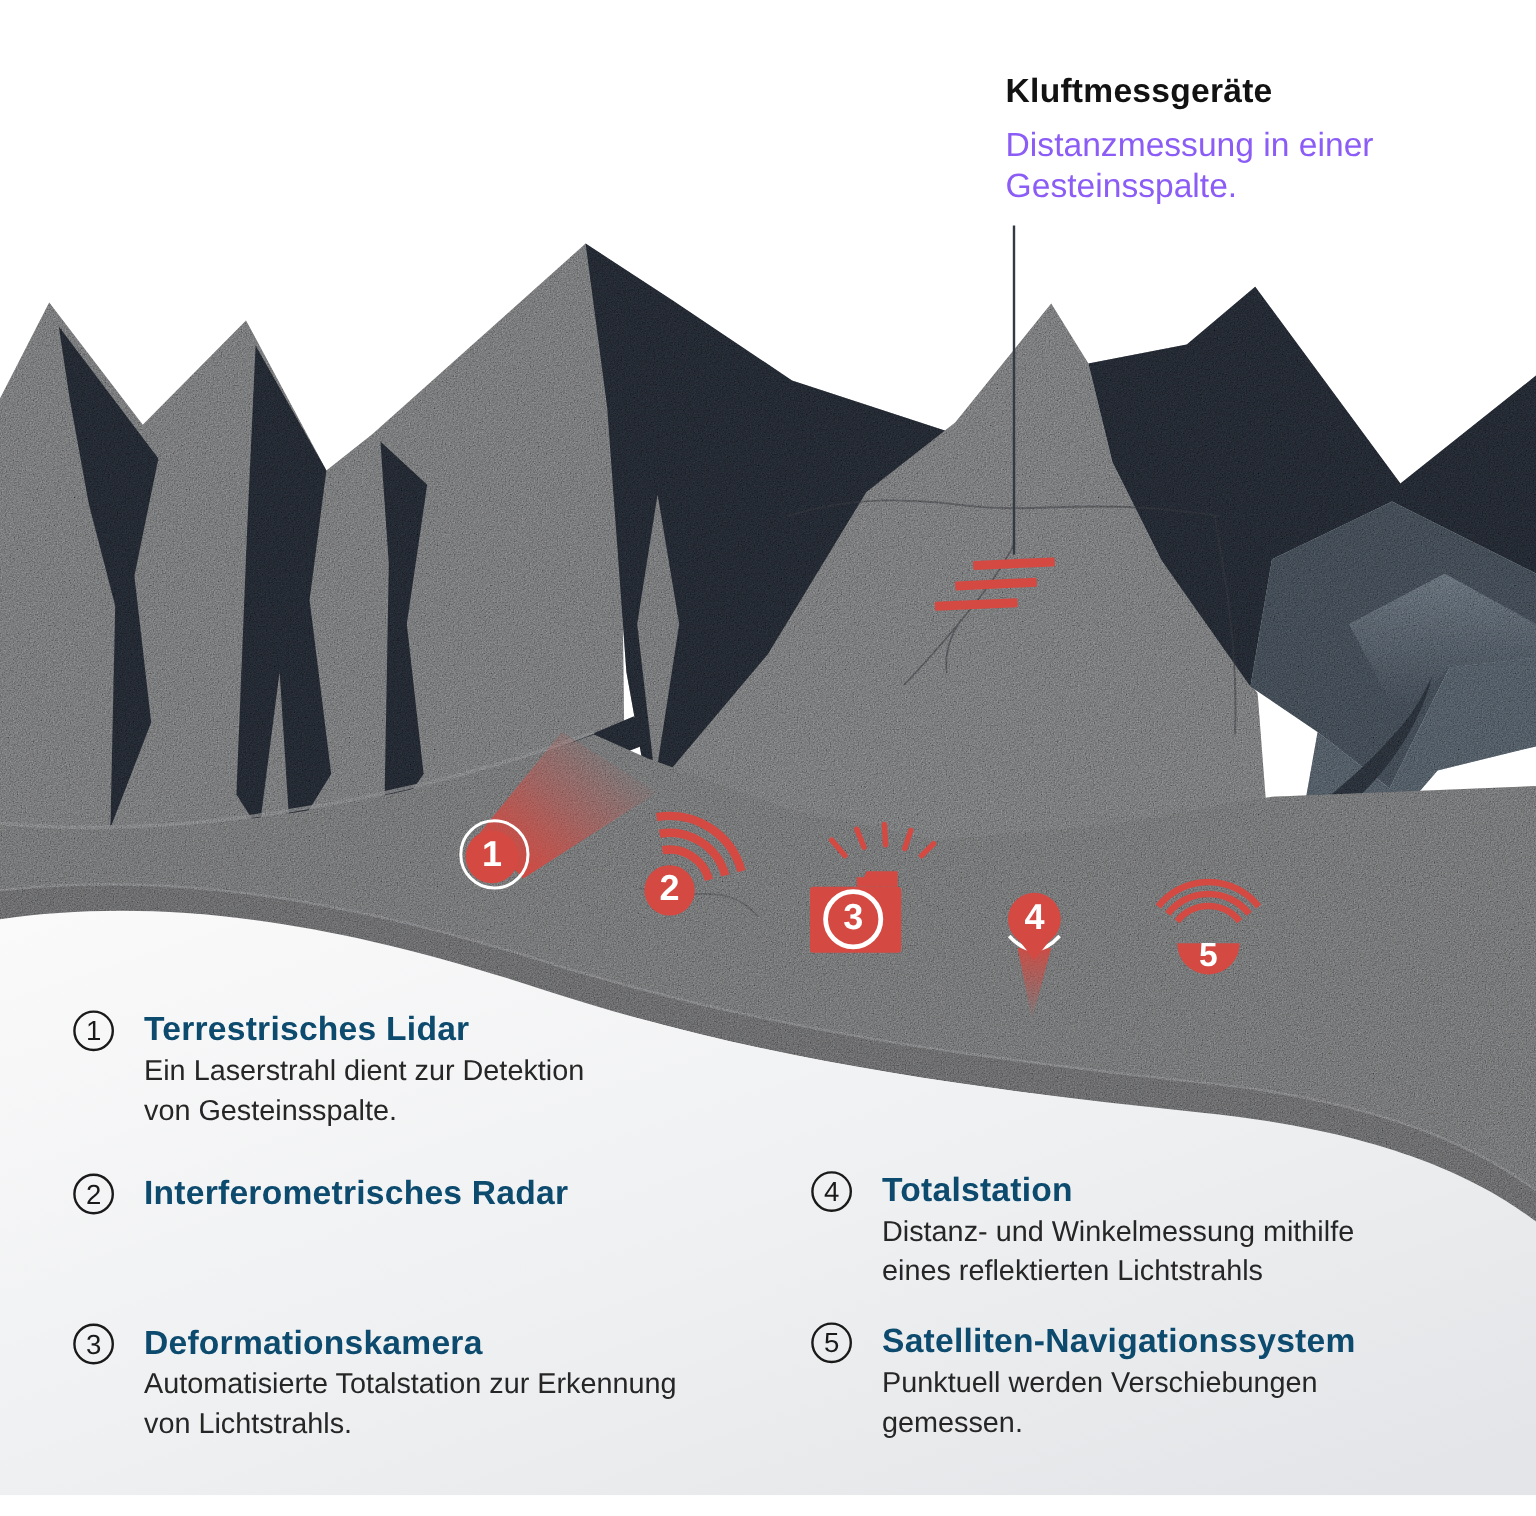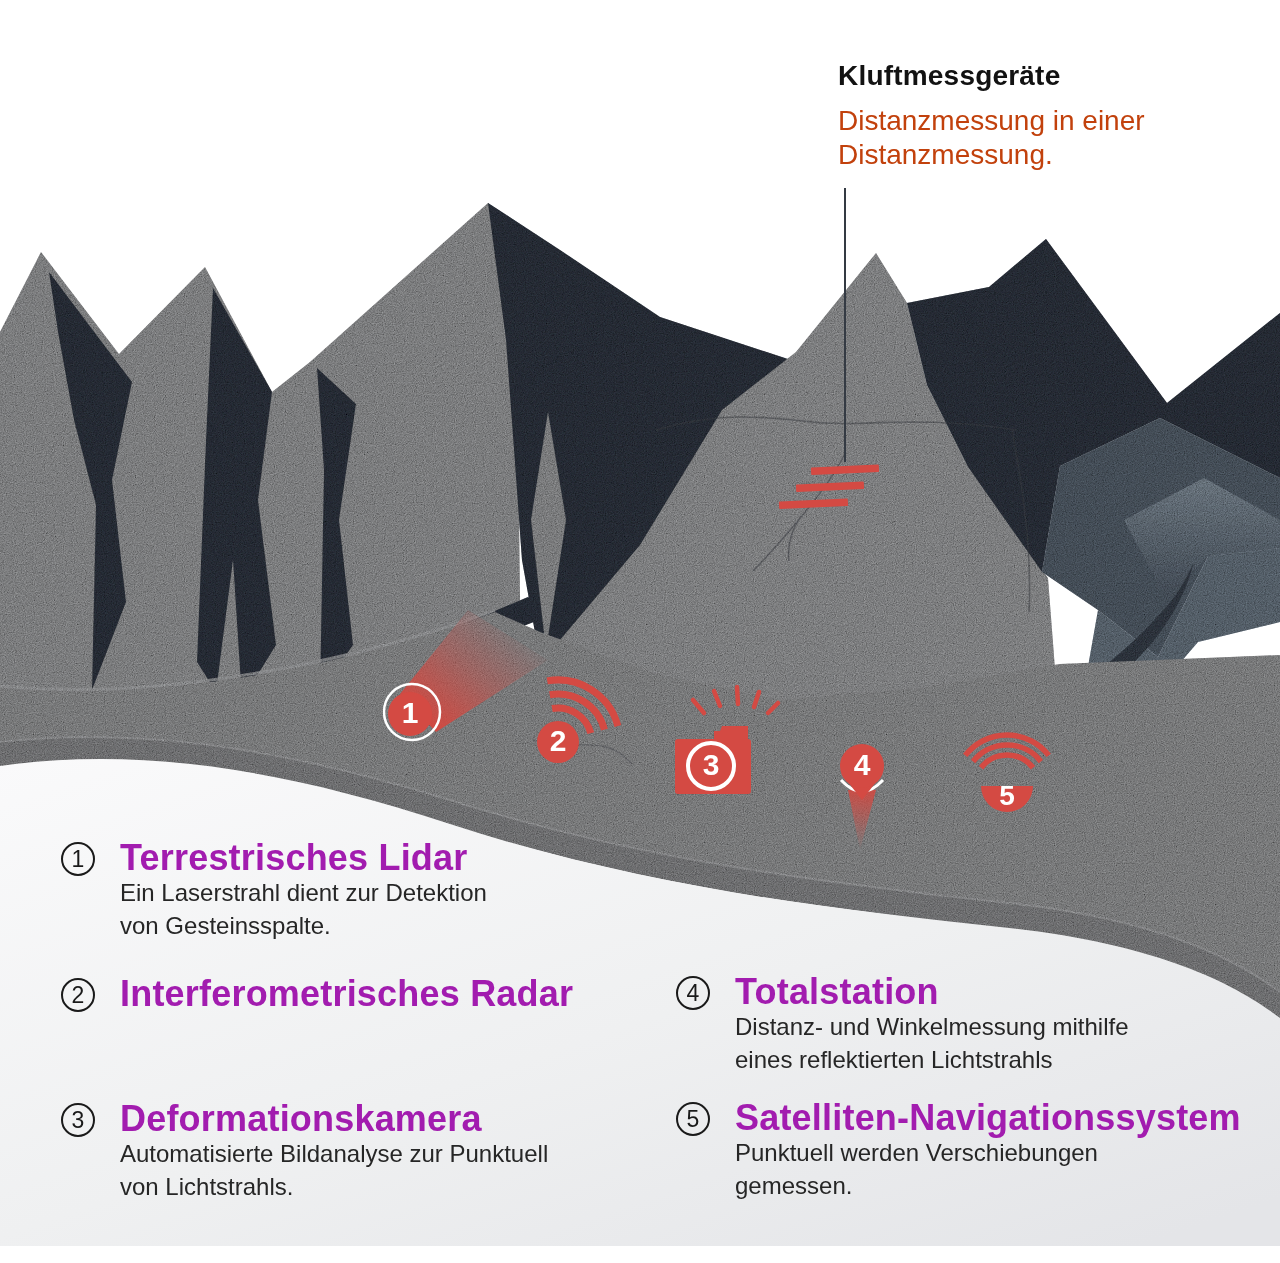--- a/index.html
+++ b/index.html
@@ -2,32 +2,32 @@
 <html><head>
 <meta charset="utf-8">
 <style>
   html,body{margin:0;padding:0;background:#ffffff;}
   .stage{position:relative;width:1280px;height:1246px;overflow:hidden;background:#ffffff;
          font-family:"Liberation Sans",sans-serif;color:#1c1c1c;}
   .stage svg{position:absolute;left:0;top:0;}
   
   .annotation{position:absolute;left:838px;top:60px;width:360px;}
   .annotation .a-title{font-size:28px;font-weight:700;color:#121212;letter-spacing:.2px;}
-  .annotation .a-line{font-size:28px;font-weight:400;color:#c2410c;line-height:34px;}
+  .annotation .a-line{font-size:28px;font-weight:400;color:#8b5cf6;line-height:34px;}
   .annotation .a-title{margin-bottom:12px;}
   
   .marker-num{position:absolute;transform:translate(-50%,-50%);color:#ffffff;
               font-size:30px;font-weight:700;line-height:1;}
   
   .legend-item{position:absolute;display:flex;align-items:flex-start;}
   .num-circle{width:34px;height:34px;border:2.5px solid #1a1a1a;border-radius:50%;
               box-sizing:border-box;display:flex;align-items:center;justify-content:center;
               font-size:23px;font-weight:400;color:#1a1a1a;flex:0 0 auto;}
   .li-text{margin-left:25px;}
-  .li-title{font-size:36px;font-weight:700;color:#a21caf;line-height:32px;letter-spacing:.2px;}
+  .li-title{font-size:28px;font-weight:700;color:#0c4a6e;line-height:32px;letter-spacing:.2px;}
   .li-body{font-size:24px;font-weight:400;color:#262626;line-height:33px;white-space:nowrap;margin-top:2px;}
 </style>
 </head>
 <body>
 
 <div class="stage">
 
 <svg width="1280" height="1263" viewBox="0 0 1280 1263">
   <defs>
     <linearGradient id="gSteel" x1="0" y1="0" x2="0" y2="1">
@@ -139,21 +139,21 @@
       <path d="M973.1,761.5 A43,43 0 0 1 1040.9,761.5"></path>
       <path d="M965.2,755.4 A53,53 0 0 1 1048.8,755.4"></path>
     </g>
     <path d="M981,786 A26,26 0 0 0 1033,786 Z" fill="#d44a43"></path>
   </g>
 </svg>
 
 <div class="annotation">
   <div class="a-title">Kluftmessgeräte</div>
   <div class="a-line">Distanzmessung in einer</div>
-  <div class="a-line">Distanzmessung.</div>
+  <div class="a-line">Gesteinsspalte.</div>
 </div>
 
 <div class="marker-num" style="left:410px;top:713px;">1</div>
 <div class="marker-num" style="left:558px;top:741px;">2</div>
 <div class="marker-num" style="left:711px;top:765px;">3</div>
 <div class="marker-num" style="left:862px;top:765px;">4</div>
 <div class="marker-num" style="left:1007px;top:796px;font-size:28px;">5</div>
 
 <div class="legend-item" style="left:61px;top:842px;">
   <div class="num-circle">1</div>
@@ -171,21 +171,21 @@
   <div class="li-text">
     <div class="li-title">Interferometrisches Radar</div>
   </div>
 </div>
 
 <div class="legend-item" style="left:61px;top:1103px;">
   <div class="num-circle">3</div>
   <div class="li-text">
     <div class="li-title">Deformationskamera</div>
     <div class="li-body">
-      <div>Automatisierte Bildanalyse zur Punktuell</div>
+      <div>Automatisierte Totalstation zur Erkennung</div>
       <div>von Lichtstrahls.</div>
     </div>
   </div>
 </div>
 
 <div class="legend-item" style="left:676px;top:976px;">
   <div class="num-circle">4</div>
   <div class="li-text">
     <div class="li-title">Totalstation</div>
     <div class="li-body">

